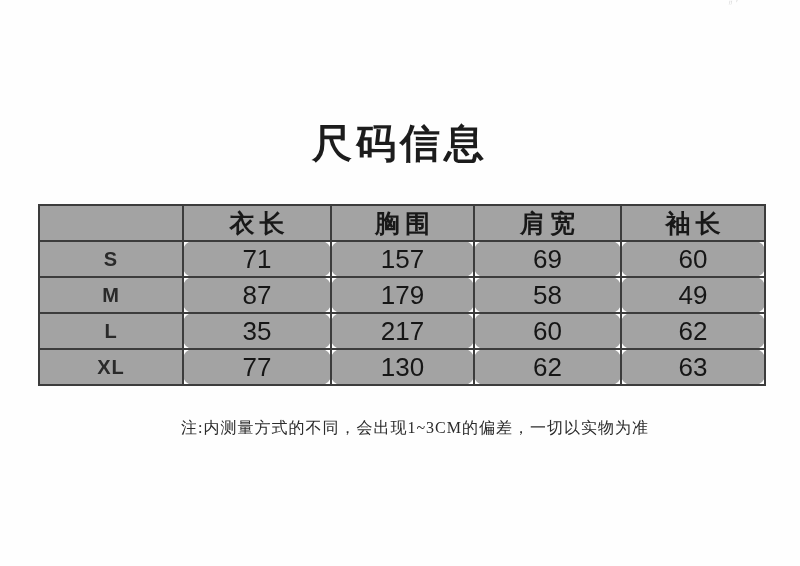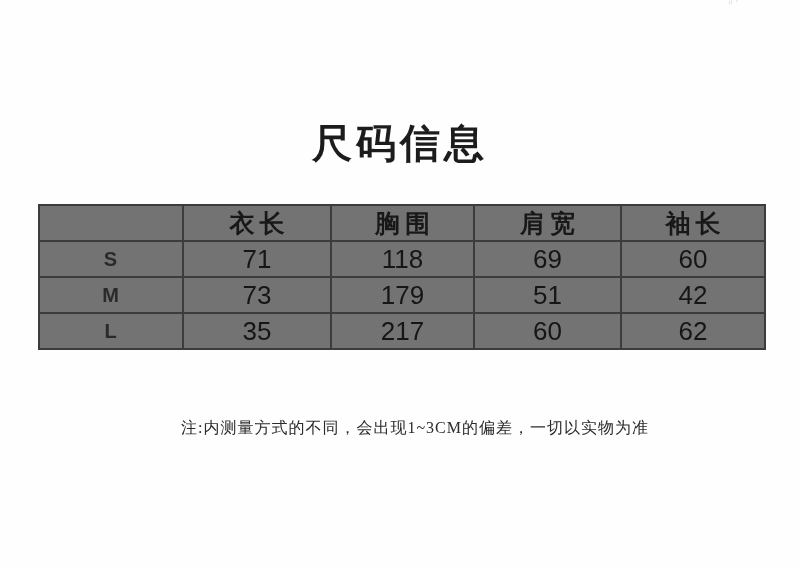--- a/index.html
+++ b/index.html
@@ -51,21 +51,21 @@
     left: 38px;
     width: 726px;
     border-collapse: collapse;
     table-layout: fixed;
   }
   table.size-table td {
     border: 2px solid #3c3c3c;
     height: 36px;
     text-align: center;
     vertical-align: middle;
-    background: #737373;
+    background: #a3a3a3;
     margin-top: 44px;
   }
   col.c0 { width: 144px; }
   col.c1 { width: 148px; }
   col.c2 { width: 143px; }
   col.c3 { width: 147px; }
   col.c4 { width: 144px; }
   td.col-header {
     font-family: "Liberation Serif", "DejaVu Serif", serif;
     font-size: 25px;
@@ -77,20 +77,21 @@
   td.size-label {
     font-size: 20px;
     font-weight: 700;
     letter-spacing: 1px;
     color: #2a2a2a;
   }
   td.value-cell {
     font-size: 26px;
     font-weight: 400;
     color: #161616;
+    border-radius: 10px;
   }
   
   .note {
     position: absolute;
     top: 418px;
     left: 0;
     width: 100%;
     text-align: center;
     font-family: "Liberation Serif", "DejaVu Serif", serif;
     font-size: 16px;
@@ -120,36 +121,43 @@
       <tr>
         <td class="col-header"></td>
         <td class="col-header">衣长</td>
         <td class="col-header">胸围</td>
         <td class="col-header">肩宽</td>
         <td class="col-header">袖长</td>
       </tr>
       <tr>
         <td class="size-label">S</td>
         <td class="value-cell">71</td>
-        <td class="value-cell">118</td>
+        <td class="value-cell">157</td>
         <td class="value-cell">69</td>
         <td class="value-cell">60</td>
       </tr>
       <tr>
         <td class="size-label">M</td>
-        <td class="value-cell">73</td>
+        <td class="value-cell">87</td>
         <td class="value-cell">179</td>
-        <td class="value-cell">51</td>
-        <td class="value-cell">42</td>
+        <td class="value-cell">58</td>
+        <td class="value-cell">49</td>
       </tr>
       <tr>
         <td class="size-label">L</td>
         <td class="value-cell">35</td>
         <td class="value-cell">217</td>
         <td class="value-cell">60</td>
         <td class="value-cell">62</td>
+      </tr>
+      <tr>
+        <td class="size-label">XL</td>
+        <td class="value-cell">77</td>
+        <td class="value-cell">130</td>
+        <td class="value-cell">62</td>
+        <td class="value-cell">63</td>
       </tr>
     </tbody>
   </table>
 
   <div class="note">注:内测量方式的不同，会出现1~3CM的偏差，一切以实物为准</div>
 
 </div>
 
 </body></html>

